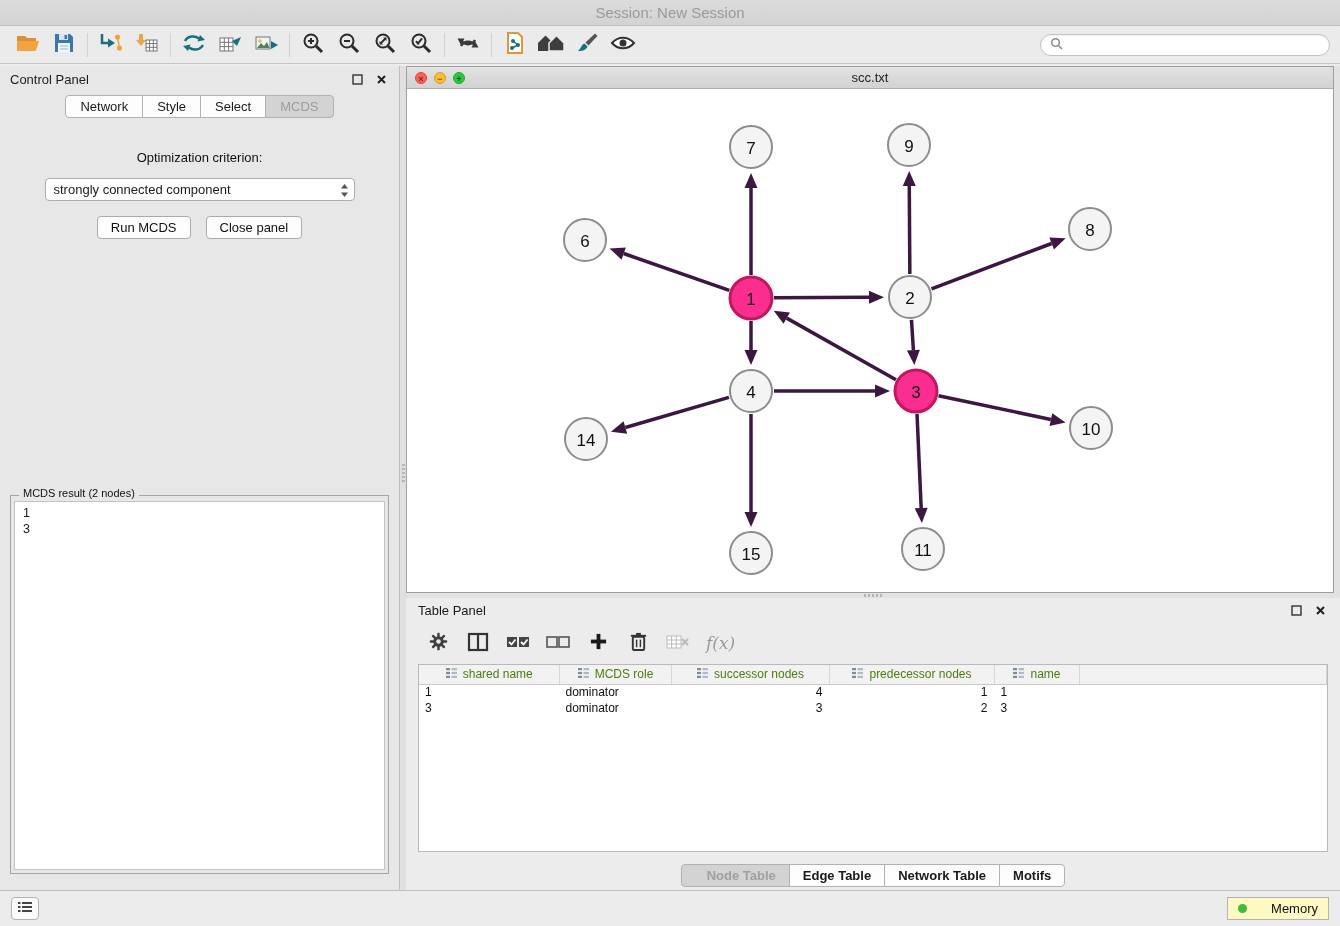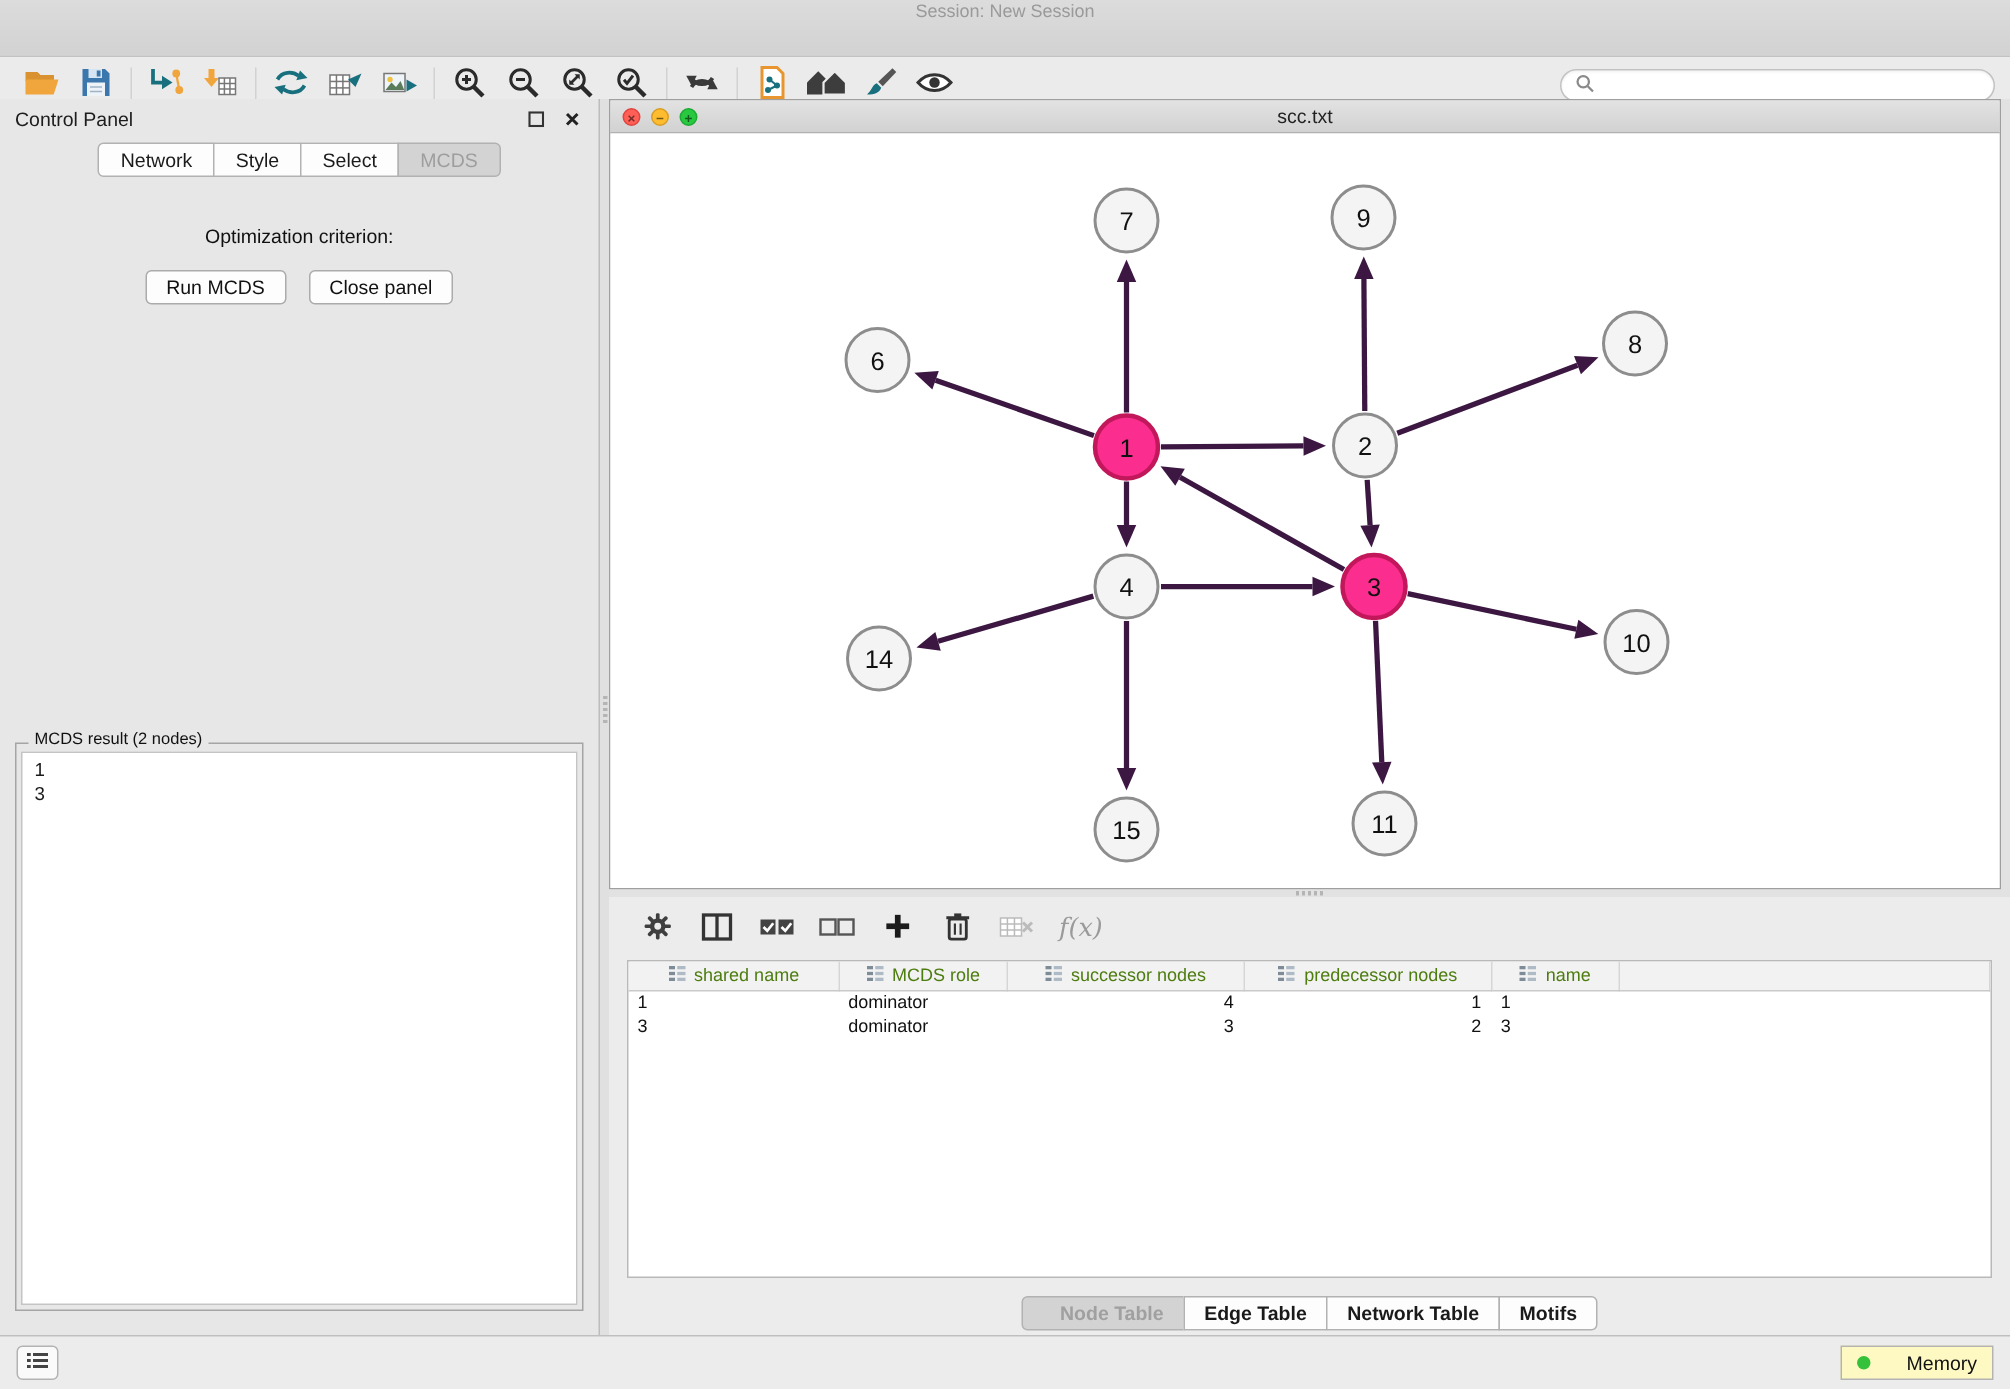--- a/index.html
+++ b/index.html
@@ -8,24 +8,24 @@
     font-family:"Liberation Sans", sans-serif;
     font-size:13px;
     color:#1a1a1a;
     background:#ececec;
     overflow:hidden;
   }
   .app { position:relative; width:1340px; height:926px; background:#ececec; }
 
   
   .titlebar {
-    height:38px; background:linear-gradient(#dcdcdc,#d2d2d2);
+    height:26px; background:linear-gradient(#dcdcdc,#d2d2d2);
     border-bottom:1px solid #c2c2c2;
-    display:flex; align-items:flex-start; justify-content:center;
-    color:#9a9a9a; font-size:12px;
+    display:flex; align-items:center; justify-content:center;
+    color:#9a9a9a; font-size:15px;
   }
 
   
   .toolbar {
     height:38px; background:#ebebeb; border-bottom:1px solid #c6c6c6;
     display:flex; align-items:center; padding:0 10px;
   }
   .tbtn {
     min-width:36px; height:30px; display:flex; align-items:center; justify-content:center;
     background:transparent; border:none; cursor:default;
@@ -336,20 +336,27 @@
           </span>
       </div>
       <div class="cp-tabs">
         <div class="tab-seg">Network</div>
         <div class="tab-seg">Style</div>
         <div class="tab-seg">Select</div>
         <div class="tab-seg selected">MCDS</div>
       </div>
       <div class="cp-body">
         <div class="opt-label">Optimization criterion:</div>
+        <div class="dropdown">
+          <span>strongly connected component</span>
+          <span class="dd-arrows"><svg width="9" height="15" viewBox="0 0 9 15">
+                <path d="M4.5 1 L8 5.5 H1 Z" fill="#555"></path>
+                <path d="M4.5 14 L1 9.5 H8 Z" fill="#555"></path>
+              </svg></span>
+        </div>
         <div class="cp-buttons">
           <button class="cp-btn">Run MCDS</button>
           <button class="cp-btn">Close panel</button>
         </div>
       </div>
       <div class="result-box">
         <span class="result-legend">MCDS result (2 nodes)</span>
         <div class="result-area">
           <div>1</div>
           <div>3</div>
@@ -446,20 +453,34 @@
                 <circle cx="516" cy="460" r="21" fill="#f4f4f4" stroke="#8d8d8d" stroke-width="2"></circle>
                 <text x="516" y="461" text-anchor="middle" dominant-baseline="central" font-size="17" fill="#111">11</text>
               </g>
             </svg>
         </div>
       </div>
 
       <div class="h-splitter"></div>
 
       <div class="table-panel">
+        <div class="tp-header">
+          <span>Table Panel</span>
+          <span class="spacer" style="flex:1"></span>
+          <span class="panel-hbtn">
+              <svg width="11" height="11" viewBox="0 0 11 11">
+                <rect x="1" y="1" width="9" height="9" fill="none" stroke="#333" stroke-width="1.4"></rect>
+              </svg>
+            </span>
+          <span class="panel-hbtn">
+              <svg width="11" height="11" viewBox="0 0 11 11">
+                <path d="M2 2 L9 9 M9 2 L2 9" stroke="#222" stroke-width="2"></path>
+              </svg>
+            </span>
+        </div>
         <div class="tp-toolbar">
           <button class="tp-btn">
               <span><svg width="21" height="21" viewBox="0 0 24 24">
                   <g fill="#3f3f3f">
                     <rect x="10.6" y="2" width="2.8" height="20" rx="1"></rect>
                     <rect x="10.6" y="2" width="2.8" height="20" rx="1" transform="rotate(45 12 12)"></rect>
                     <rect x="10.6" y="2" width="2.8" height="20" rx="1" transform="rotate(90 12 12)"></rect>
                     <rect x="10.6" y="2" width="2.8" height="20" rx="1" transform="rotate(135 12 12)"></rect>
                   </g>
                   <circle cx="12" cy="12" r="6" fill="#3f3f3f"></circle>

